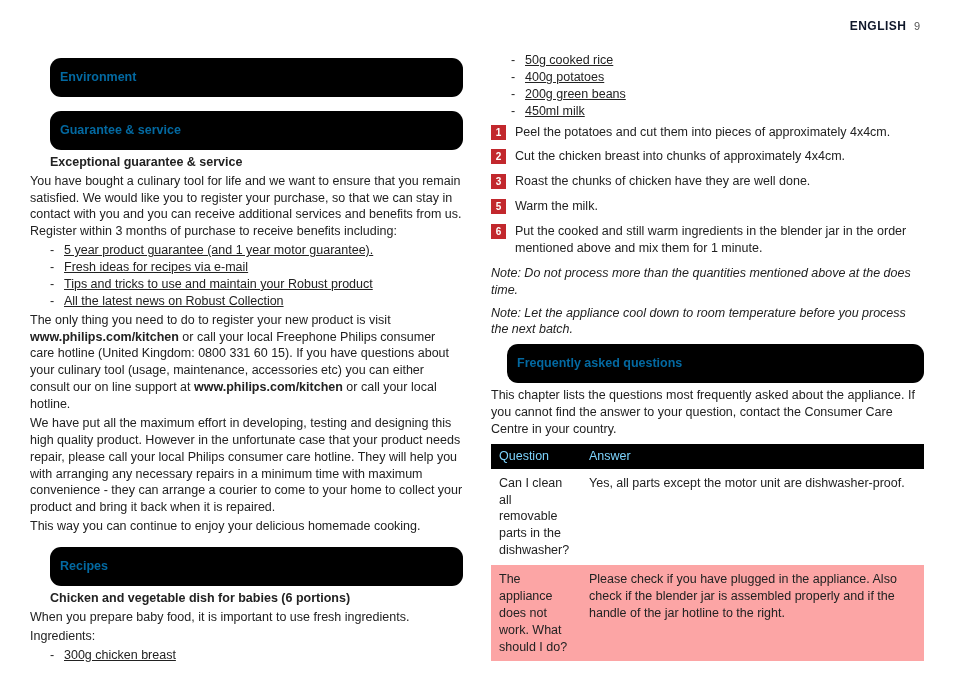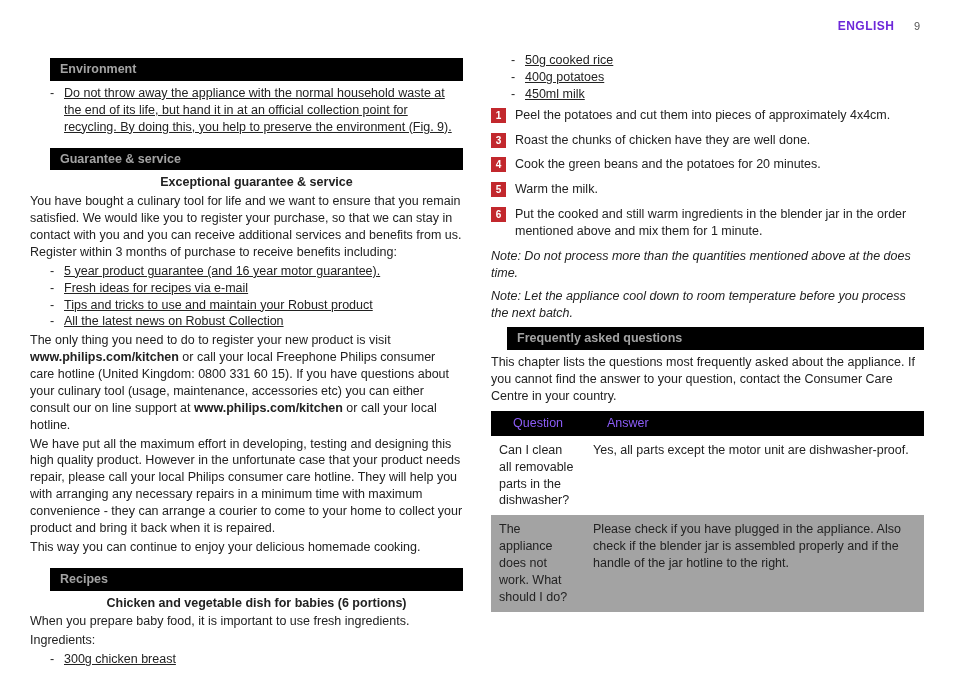--- a/index.html
+++ b/index.html
@@ -19,48 +19,48 @@
     gap: 28px;
     position: relative;
   }
   .header-right {
     position: absolute;
     top: 18px;
     right: 34px;
     font-size: 12px;
   }
   .header-right .lang {
-    color: #6d28d9;
+    color: #0f172a;
     font-weight: bold;
     letter-spacing: 0.5px;
-    margin-right: 16px;
+    margin-right: 4px;
   }
   .header-right .pnum {
     color: #555;
     font-size: 11px;
   }
   .col {
     flex: 1;
     min-width: 0;
   }
   .col-left { padding-top: 30px; }
   .col-right { padding-top: 30px; }
   .sec-head {
     background: #000;
-    color: #a3a3a3;
-    font-weight: bold;
-    padding: 3px 10px;
+    color: #0369a1;
+    font-weight: bold;
+    padding: 11px 10px;
     margin: 6px 0 4px 20px;
     font-size: 12.5px;
+    border-radius: 11px;
   }
   .subhead {
     font-weight: bold;
     margin: 4px 0 2px 20px;
     font-size: 12.5px;
-    text-align: center;
   }
   .para {
     margin: 0 0 2px 0;
   }
   .dash-list {
     list-style: none;
     margin: 0 0 2px 0;
     text-decoration: underline;
   }
   .dash-list li {
@@ -99,57 +99,54 @@
     margin: 6px 0;
   }
   .faq-table {
     width: 100%;
     border-collapse: collapse;
     margin-top: 6px;
     font-size: 12.5px;
   }
   .faq-table th {
     background: #000;
-    color: #8b5cf6;
+    color: #7dd3fc;
     text-align: left;
     font-weight: normal;
-    padding: 4px 22px;
+    padding: 4px 8px;
   }
   .faq-table td {
     padding: 6px 8px;
     vertical-align: top;
   }
   .faq-table td:first-child { width: 90px; }
-  .faq-row-alt td { background: #a3a3a3; }
+  .faq-row-alt td { background: #fca5a5; }
   .spacer { height: 4px; }
 </style>
 </head>
 <body>
 
 <div class="header-right">
   <span class="lang">ENGLISH</span>
   <span class="pnum">9</span>
 </div>
 
 <div class="page">
 
   <div class="col col-left">
 
     <div class="sec-head">Environment</div>
-    <ul class="dash-list">
-      <li>Do not throw away the appliance with the normal household waste at the end of its life, but hand it in at an official collection point for recycling. By doing this, you help to preserve the environment (Fig. 9).</li>
-    </ul>
 
     <div class="spacer"></div>
 
     <div class="sec-head">Guarantee &amp; service</div>
     <div class="subhead">Exceptional guarantee &amp; service</div>
     <p class="para">You have bought a culinary tool for life and we want to ensure that you remain satisfied. We would like you to register your purchase, so that we can stay in contact with you and you can receive additional services and benefits from us. Register within 3 months of purchase to receive benefits including:</p>
     <ul class="dash-list">
-      <li>5 year product guarantee (and 16 year motor guarantee).</li>
+      <li>5 year product guarantee (and 1 year motor guarantee).</li>
       <li>Fresh ideas for recipes via e-mail</li>
       <li>Tips and tricks to use and maintain your Robust product</li>
       <li>All the latest news on Robust Collection</li>
     </ul>
     <p class="para">
       <span>The only thing you need to do to register your new product is visit </span><b>www.philips.com/kitchen</b><span> or call your local Freephone Philips consumer care hotline (United Kingdom: 0800 331 60 15). If you have questions about your culinary tool (usage, maintenance, accessories etc) you can either consult our on line support at </span><b>www.philips.com/kitchen</b><span> or call your local hotline.</span>
     </p>
     <p class="para">We have put all the maximum effort in developing, testing and designing this high quality product. However in the unfortunate case that your product needs repair, please call your local Philips consumer care hotline. They will help you with arranging any necessary repairs in a minimum time with maximum convenience - they can arrange a courier to come to your home to collect your product and bring it back when it is repaired.</p>
     <p class="para">This way you can continue to enjoy your delicious homemade cooking.</p>
 
@@ -162,28 +159,29 @@
     <ul class="dash-list">
       <li>300g chicken breast</li>
     </ul>
   </div>
 
   <div class="col col-right">
 
     <ul class="dash-list">
       <li>50g cooked rice</li>
       <li>400g potatoes</li>
+      <li>200g green beans</li>
       <li>450ml milk</li>
     </ul>
 
     <ol class="num-steps">
       <li><span class="num">1</span><span>Peel the potatoes and cut them into pieces of approximately 4x4cm.</span></li>
-      <li><span class="num">2</span></li>
+      <li><span class="num">2</span><span>Cut the chicken breast into chunks of approximately 4x4cm.</span></li>
       <li><span class="num">3</span><span>Roast the chunks of chicken have they are well done.</span></li>
-      <li><span class="num">4</span><span>Cook the green beans and the potatoes for 20 minutes.</span></li>
+      <li><span class="num">4</span></li>
       <li><span class="num">5</span><span>Warm the milk.</span></li>
       <li><span class="num">6</span><span>Put the cooked and still warm ingredients in the blender jar in the order mentioned above and mix them for 1 minute.</span></li>
     </ol>
 
     <p class="note">Note: Do not process more than the quantities mentioned above at the does time.</p>
     <p class="note">Note: Let the appliance cool down to room temperature before you process the next batch.</p>
 
     <div class="sec-head" style="margin-left:16px">Frequently asked questions</div>
     <p class="para">This chapter lists the questions most frequently asked about the appliance. If you cannot find the answer to your question, contact the Consumer Care Centre in your country.</p>
 

